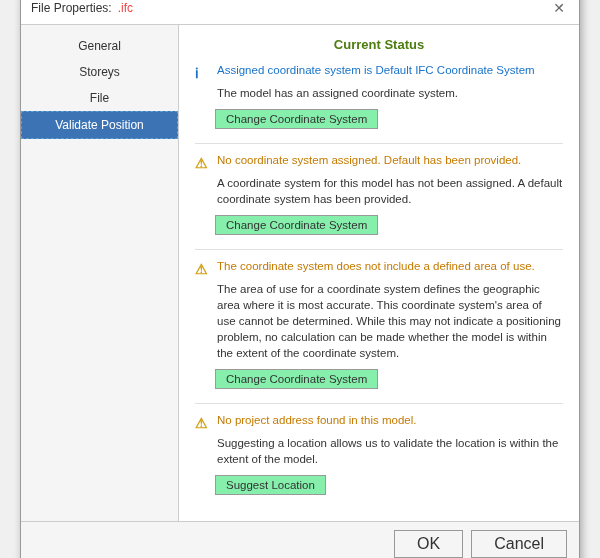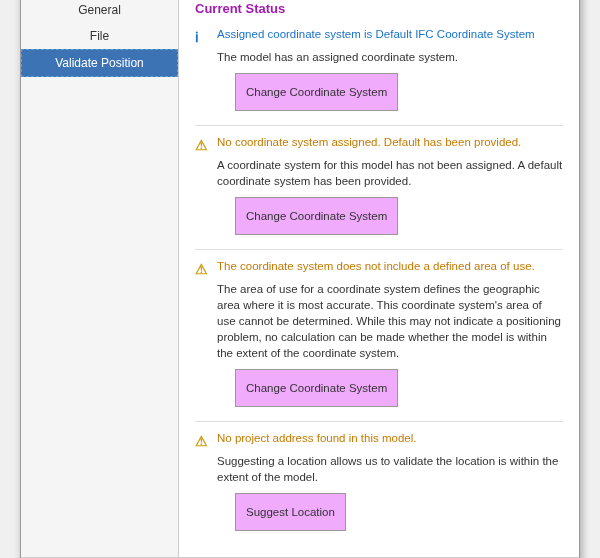--- a/index.html
+++ b/index.html
@@ -73,22 +73,23 @@
     }
     .main-content {
       flex: 1;
       padding: 12px 16px;
       overflow-y: auto;
       background: #fff;
     }
     .section-title {
       font-size: 13px;
       font-weight: 600;
-      color: #a21caf;
+      color: #4d7c0f;
       margin-bottom: 12px;
+      text-align: center;
     }
     .status-block {
       margin-bottom: 14px;
     }
     .status-header {
       display: flex;
       align-items: flex-start;
       gap: 6px;
       margin-bottom: 4px;
     }
@@ -119,23 +120,23 @@
     .status-message.warn {
       color: #c47a00;
     }
     .status-desc {
       font-size: 11.5px;
       color: #333;
       margin: 4px 0 8px 22px;
       line-height: 1.4;
     }
     .action-btn {
-      margin-left: 40px;
-      padding: 12px 10px;
-      background: #f0abfc;
+      margin-left: 20px;
+      padding: 3px 10px;
+      background: #86efac;
       border: 1px solid #999;
       font-size: 11.5px;
       cursor: pointer;
       color: #333;
     }
     .divider {
       border: none;
       border-top: 1px solid #e0e0e0;
       margin: 10px 0;
     }
@@ -166,20 +167,21 @@
       <span>File Properties:</span>
       <span style="color:#ef4444;">.ifc</span>
     </div>
     <button class="close-btn">✕</button>
   </div>
 
   <div class="dialog-body">
 
     <div class="sidebar">
       <div class="sidebar-item">General</div>
+      <div class="sidebar-item">Storeys</div>
       <div class="sidebar-item">File</div>
       <div class="sidebar-item active">Validate Position</div>
     </div>
 
     <div class="main-content">
       <div class="section-title">Current Status</div>
 
       <div class="status-block">
         <div class="status-header">
           <span class="status-icon icon-info">ℹ</span>

